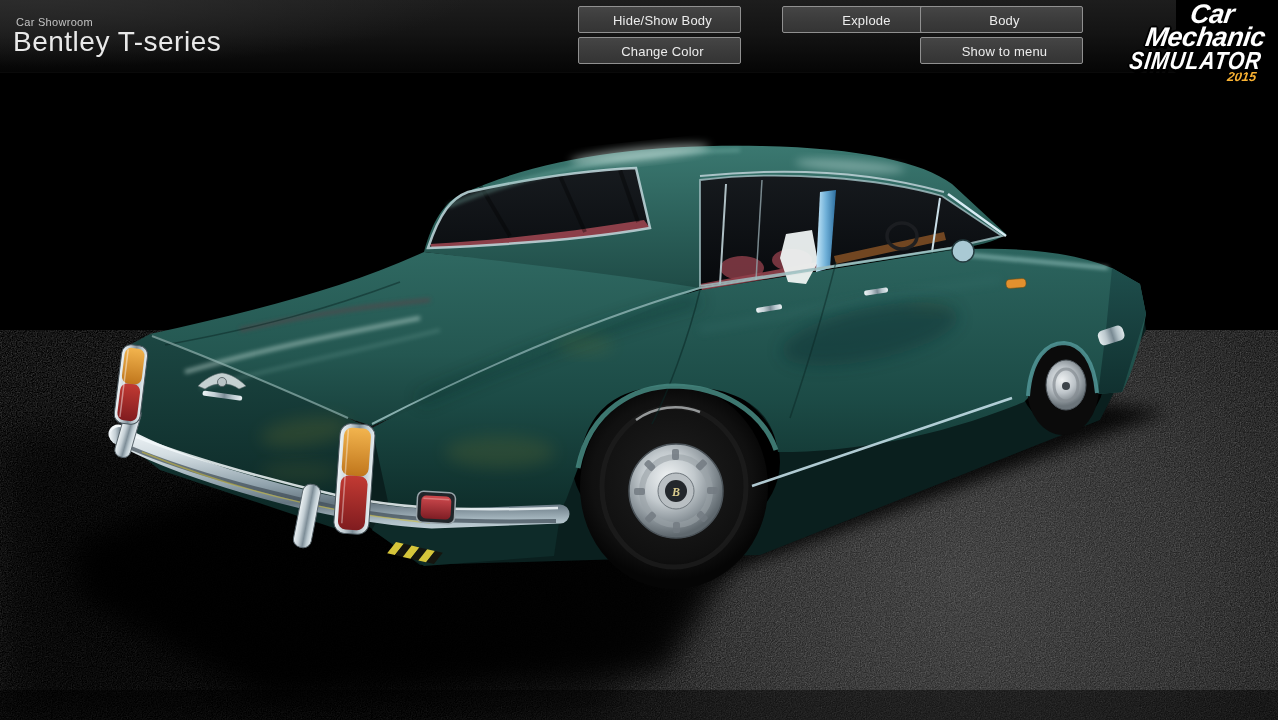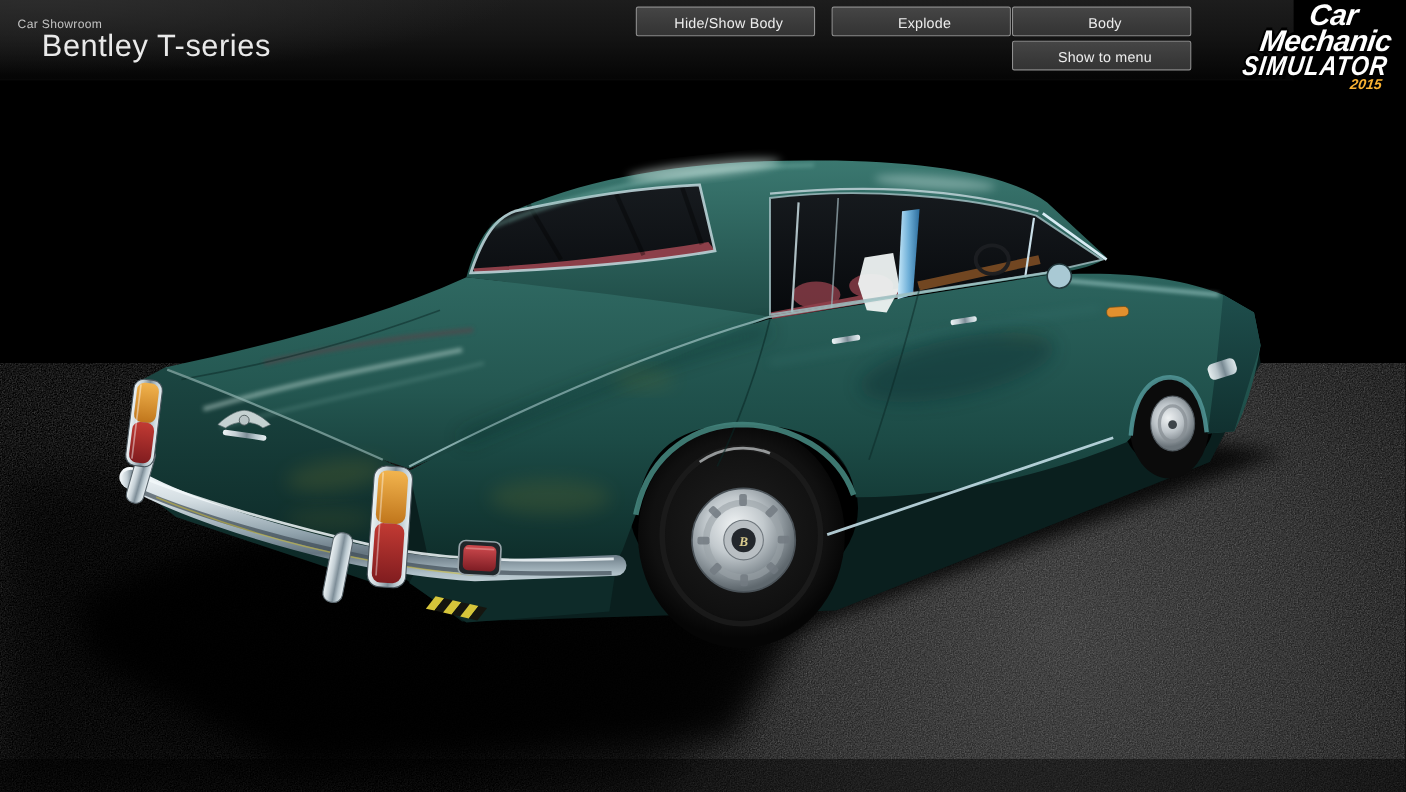--- a/index.html
+++ b/index.html
@@ -10,28 +10,28 @@
   .viewport{position:absolute;left:0;top:0;width:1278px;height:720px;}
   .viewport svg{display:block;}
 
   
   .topbar{position:absolute;left:0;top:0;width:1176px;height:72px;
     background:
       radial-gradient(620px 110px at 40px -10px, #2e2e2e 0%, rgba(20,20,20,0) 70%),
       linear-gradient(180deg,#1d1d1d 0%,#141414 45%,#050505 100%);
     border-bottom:1px solid #0a0a0a;}
   .crumb{position:absolute;left:16px;top:16px;font-size:11px;color:#c3c3c3;letter-spacing:.3px;}
-  .title{position:absolute;left:13px;top:26px;font-size:28px;color:#e9e9e9;letter-spacing:.5px;margin-left:25px;}
+  .title{position:absolute;left:13px;top:26px;font-size:28px;color:#e9e9e9;letter-spacing:.5px;}
 
   .btn{position:absolute;width:163px;height:27px;box-sizing:border-box;
     background:linear-gradient(180deg,#454545 0%,#3a3a3a 60%,#343434 100%);
     border:1px solid #909090;border-radius:2px;
     color:#ececec;font-size:13px;line-height:25px;padding-left:12px;
     letter-spacing:.2px;cursor:pointer;white-space:nowrap;overflow:hidden;}
-  .c1{left:578px}.c2{left:756px}.c3{left:920px}
+  .c1{left:578px}.c2{left:782px}.c3{left:920px}
   .r1{top:6px}.r2{top:37px}
 
   
   .logo{position:absolute;right:14px;top:3px;width:170px;text-align:right;
         transform:skewX(-8deg);pointer-events:none;}
   .logo div{font-style:italic;font-weight:900;color:#fff;
     text-shadow:-2px 0 #000,2px 0 #000,0 -2px #000,0 2px #000,
                 -1px -1px #000,1px 1px #000,1px -1px #000,-1px 1px #000,3px 3px 0 #000;}
   .logo .w1{font-size:27px;line-height:22px;padding-right:34px;letter-spacing:-.5px;}
   .logo .w2{font-size:27px;line-height:24px;letter-spacing:-.5px;}
@@ -344,20 +344,21 @@
       <rect x="1098" y="328" width="26" height="15" rx="5" fill="url(#gChromeV)" opacity=".95" transform="rotate(-18 1111 335)"></rect>
     </g>
   </svg>
   </div>
 
   <div class="topbar">
     <div class="crumb">Car Showroom</div>
     <div class="title">Bentley T-series</div>
 
     <button class="btn c1 r1">Hide/Show Body</button>
+    <button class="btn c1 r2">Change Color</button>
     <button class="btn c2 r1">Explode</button>
     <button class="btn c3 r1">Body</button>
     <button class="btn c3 r2">Show to menu</button>
   </div>
 
   <div class="logo">
     <div class="w1">Car</div>
     <div class="w2">Mechanic</div>
     <div class="w3">SIMULATOR</div>
     <div class="yr" style="color: rgb(249, 178, 51);">2015</div>

